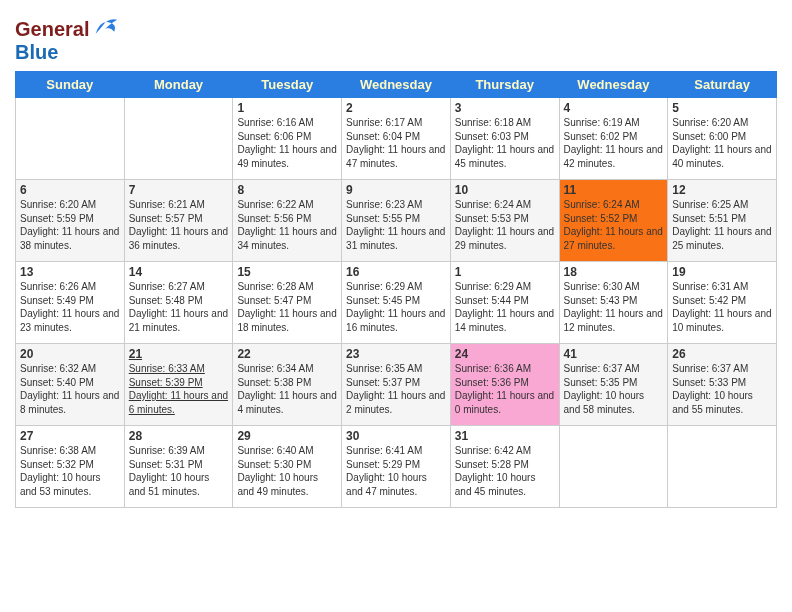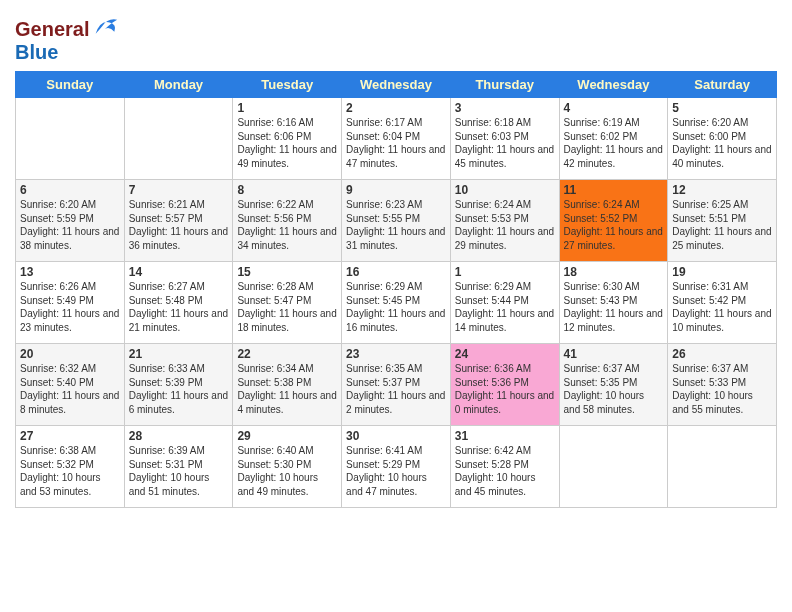--- a/index.html
+++ b/index.html
@@ -172,21 +172,21 @@
           <td><span class="day-num">1</span>
           <span class="cell-text">Sunrise: 6:29 AM<br>Sunset: 5:44 PM<br>Daylight: 11 hours and 14 minutes.</span></td>
           <td><span class="day-num">18</span>
           <span class="cell-text">Sunrise: 6:30 AM<br>Sunset: 5:43 PM<br>Daylight: 11 hours and 12 minutes.</span></td>
           <td><span class="day-num">19</span>
           <span class="cell-text">Sunrise: 6:31 AM<br>Sunset: 5:42 PM<br>Daylight: 11 hours and 10 minutes.</span></td>
         </tr>
         <tr>
           <td style="background-color: rgb(245, 245, 245);"><span class="day-num">20</span>
           <span class="cell-text">Sunrise: 6:32 AM<br>Sunset: 5:40 PM<br>Daylight: 11 hours and 8 minutes.</span></td>
-          <td style="background-color: rgb(245, 245, 245);"><span class="day-num">21</span>
+          <td style="background-color: rgb(245, 245, 245); text-decoration: underline;"><span class="day-num">21</span>
           <span class="cell-text">Sunrise: 6:33 AM<br>Sunset: 5:39 PM<br>Daylight: 11 hours and 6 minutes.</span></td>
           <td style="background-color: rgb(245, 245, 245);"><span class="day-num">22</span>
           <span class="cell-text">Sunrise: 6:34 AM<br>Sunset: 5:38 PM<br>Daylight: 11 hours and 4 minutes.</span></td>
           <td style="background-color: rgb(245, 245, 245);"><span class="day-num">23</span>
           <span class="cell-text">Sunrise: 6:35 AM<br>Sunset: 5:37 PM<br>Daylight: 11 hours and 2 minutes.</span></td>
           <td style="background-color: #f9a8d4;"><span class="day-num">24</span>
           <span class="cell-text">Sunrise: 6:36 AM<br>Sunset: 5:36 PM<br>Daylight: 11 hours and 0 minutes.</span></td>
           <td style="background-color: rgb(245, 245, 245);"><span class="day-num">41</span>
           <span class="cell-text">Sunrise: 6:37 AM<br>Sunset: 5:35 PM<br>Daylight: 10 hours and 58 minutes.</span></td>
           <td style="background-color: rgb(245, 245, 245);"><span class="day-num">26</span>

